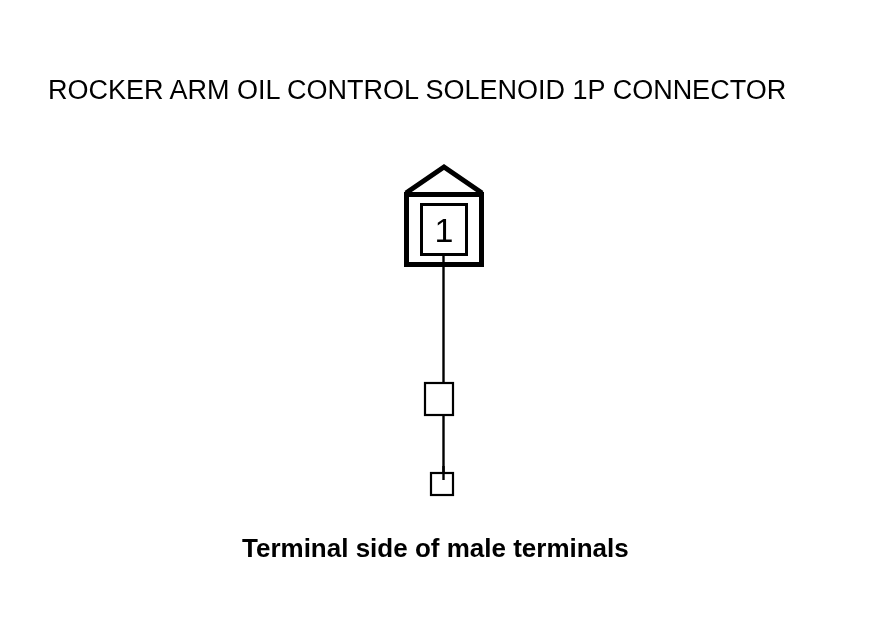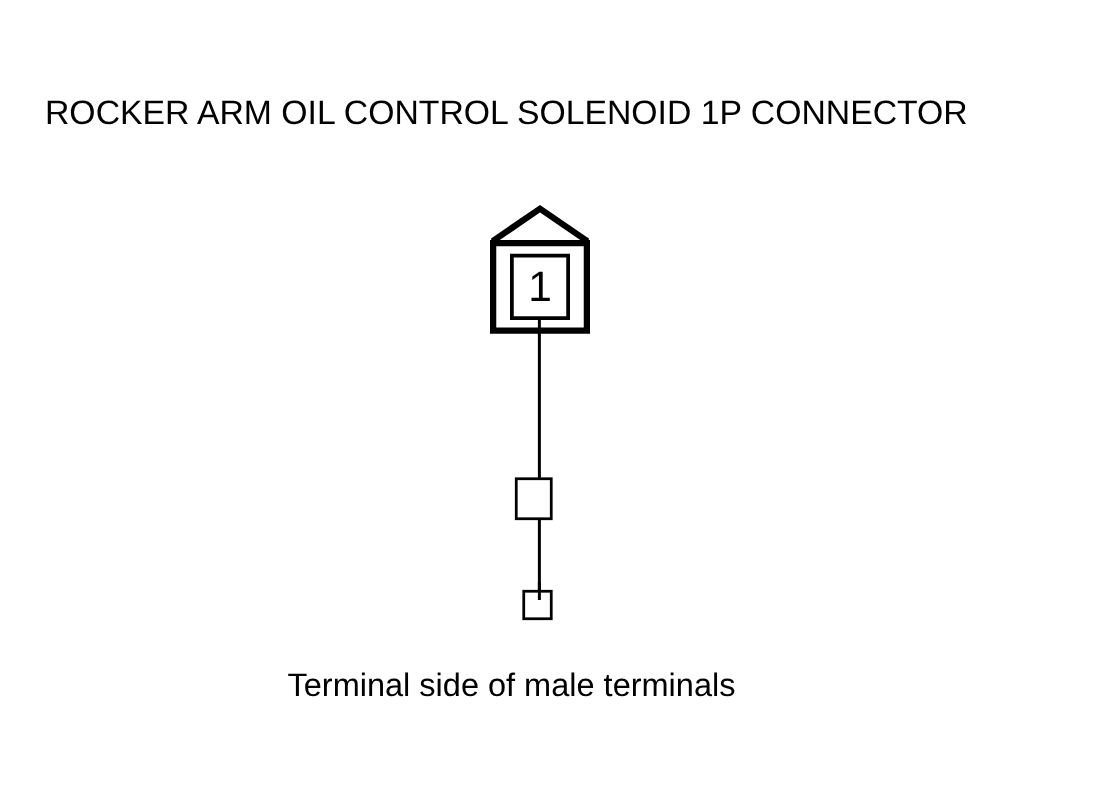--- a/index.html
+++ b/index.html
@@ -11,21 +11,21 @@
     width: 880px;
     height: 630px;
     position: relative;
     overflow: hidden;
     font-family: "Liberation Sans", sans-serif;
     color: #000000;
   }
 
   .canvas {
     position: absolute;
-    left: 0;
+    left: 12px;
     top: 0;
     width: 737px;
     height: 630px;
   }
 
   .diagram-title {
     position: absolute;
     left: 36px;
     top: 74px;
     font-size: 27px;
@@ -35,21 +35,21 @@
     white-space: nowrap;
     color: #000000;
   }
 
   .diagram-caption {
     position: absolute;
     left: 230px;
     top: 532px;
     font-size: 26px;
     line-height: 32px;
-    font-weight: 400;
+    font-weight: 700;
     white-space: nowrap;
     color: #000000;
   }
 
   .svg-layer {
     position: absolute;
     left: 0;
     top: 0;
     width: 880px;
     height: 630px;

